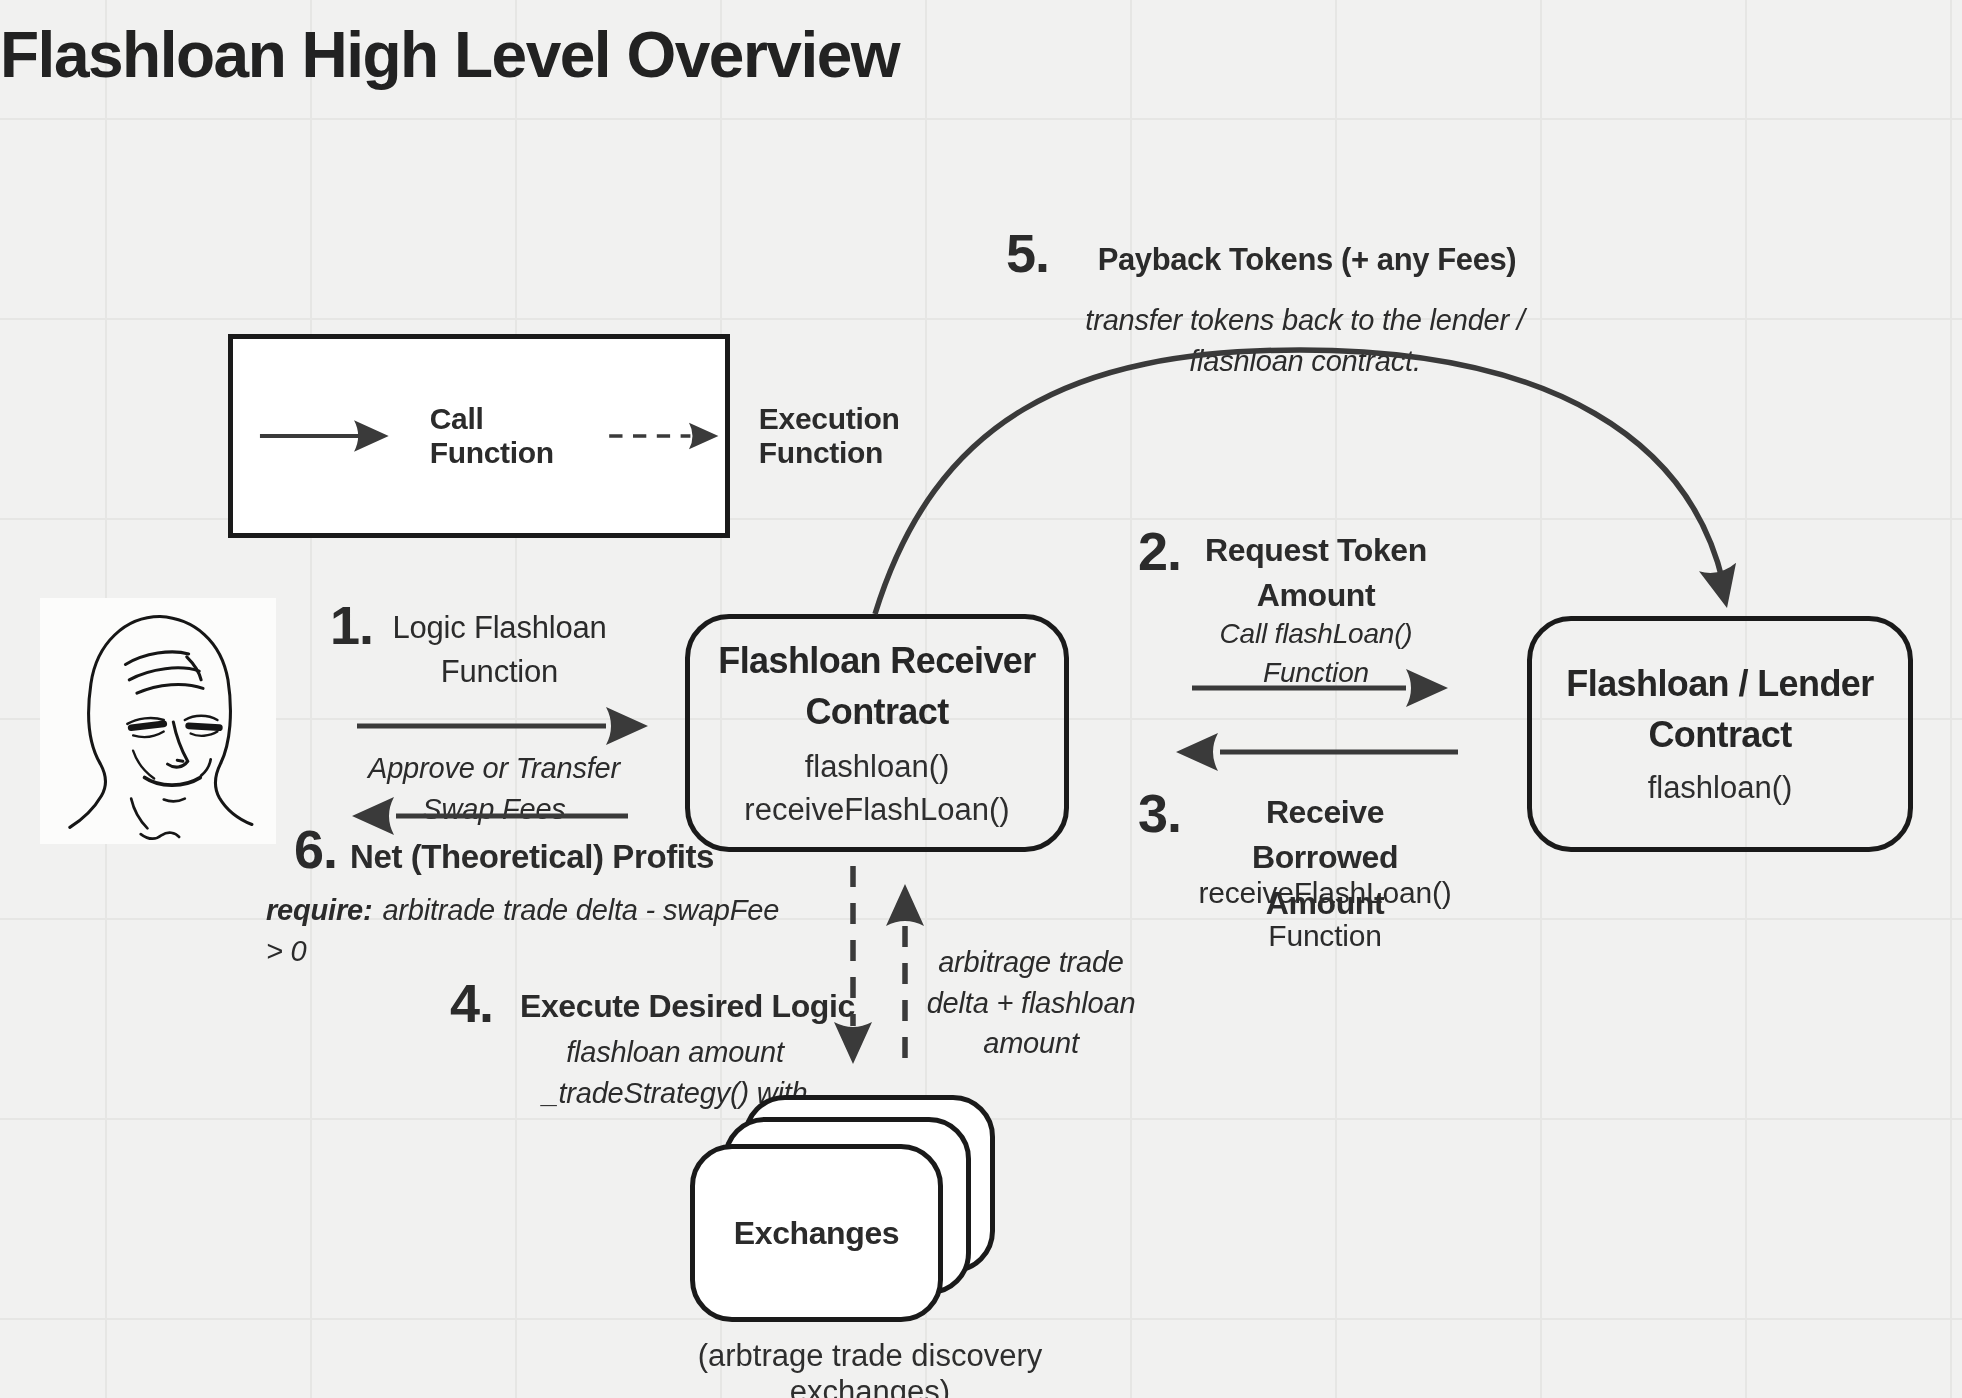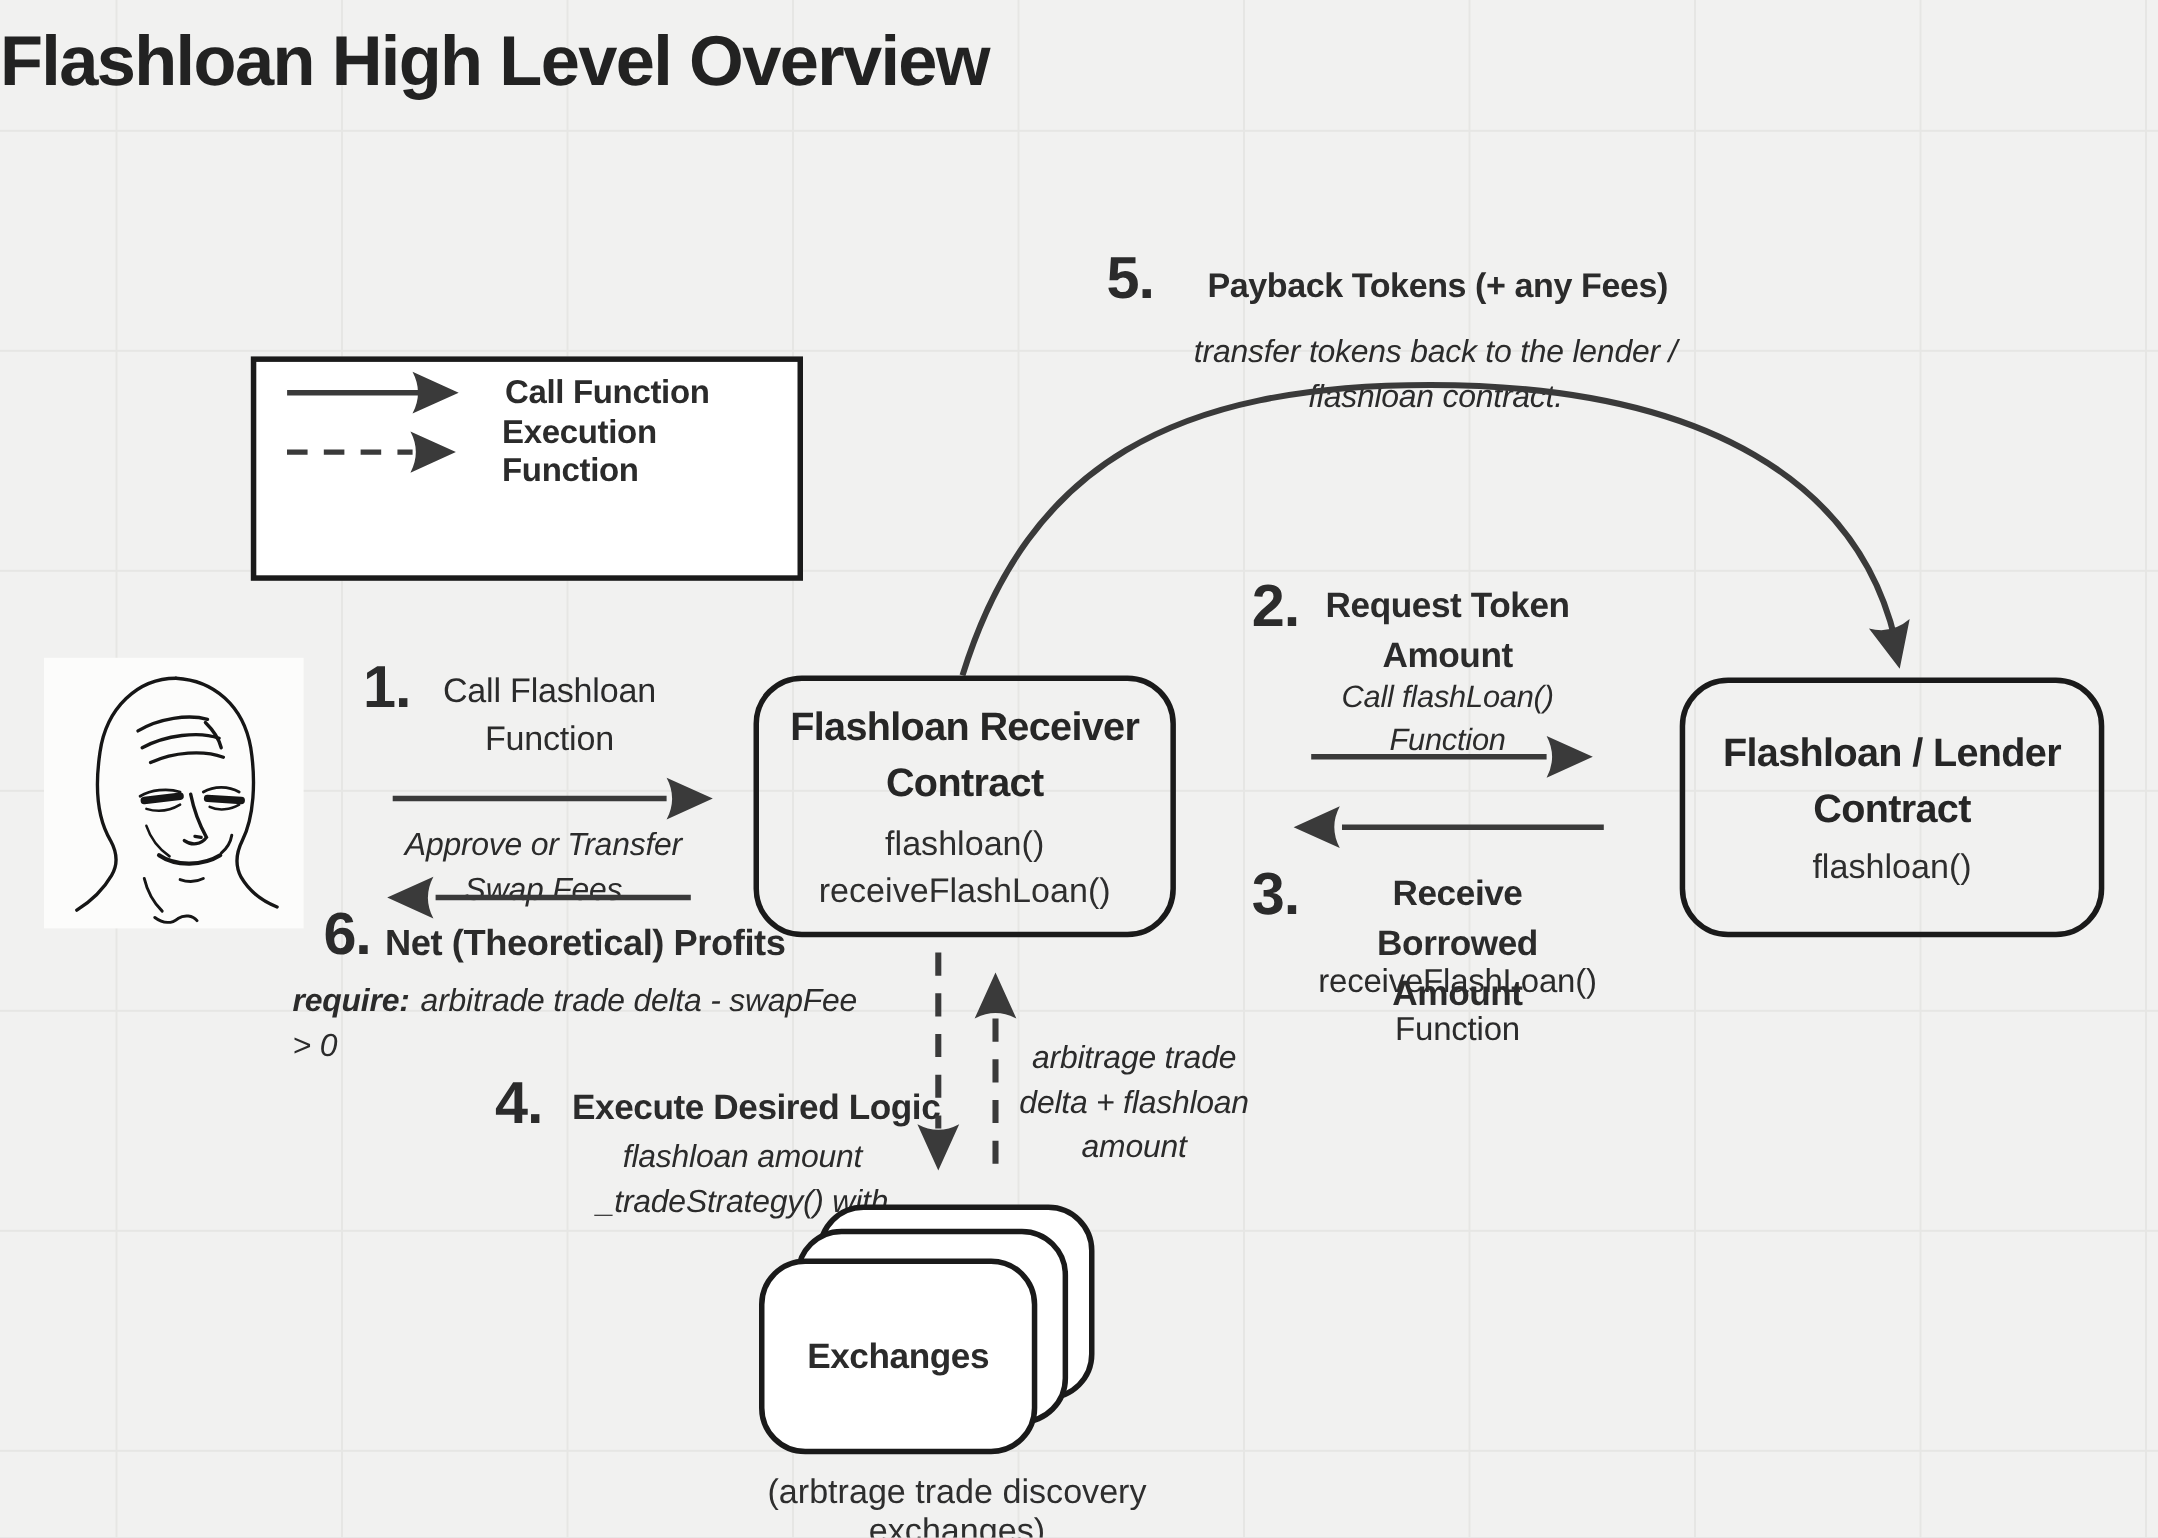--- a/index.html
+++ b/index.html
@@ -18,23 +18,23 @@
   .center{text-align:center;}
   .b{font-weight:bold;}
 
   .title{
     position:absolute;top:18px;left:0;width:100%;
     font-size:64px;font-weight:800;
     letter-spacing:-1.5px;color:#222;margin:0;
   }
 
   .legend{
-    position:absolute;left:228px;top:324px;width:492px;height:178px;
+    position:absolute;left:228px;top:334px;width:492px;height:178px;
     background:#fff;border:5px solid #1a1a1a;
-    display:flex;flex-direction:column;justify-content:flex-start;
+    display:flex;flex-direction:row;justify-content:flex-start;
     padding:8px 0;box-sizing:content-box;
   }
   .legend-row{display:flex;align-items:center;gap:36px;padding-left:22px;}
   .legend-label{font-weight:bold;font-size:30px;letter-spacing:-0.3px;}
 
   .wojak{
     position:absolute;left:40px;top:598px;width:236px;height:246px;
     background:#fcfcfb;display:flex;align-items:center;justify-content:center;
   }
 
@@ -110,21 +110,21 @@
         <path d="M126 207 C 134 210 142 209 148 206" stroke-width="2.8"></path>
         <path d="M94 156 C 98 168 106 178 116 185" stroke-width="2.4"></path>
         <path d="M92 206 C 95 219 101 229 109 237" stroke-width="2.8"></path>
         <path d="M102 243 C 110 249 118 249 124 244 C 130 240 138 241 142 246" stroke-width="2.8"></path>
       </g>
     </svg>
   </div>
 
   <div class="abs num" style="left:330px;top:598px;">1.</div>
   <div class="abs center step-sub" style="left:382px;top:606px;width:235px;font-size:31px;">
-    <div>Call Flashloan</div>
+    <div>Logic Flashloan</div>
     <div>Function</div>
   </div>
   <div class="abs center step-note" style="left:358px;top:748px;width:272px;">
     <div>Approve or Transfer</div>
     <div>Swap Fees</div>
   </div>
 
   <div class="abs num" style="left:294px;top:822px;">6.</div>
   <div class="abs step-bold" style="left:350px;top:834px;font-size:33px;">Net (Theoretical) Profits</div>
   <div class="abs step-note" style="left:266px;top:890px;width:520px;">

